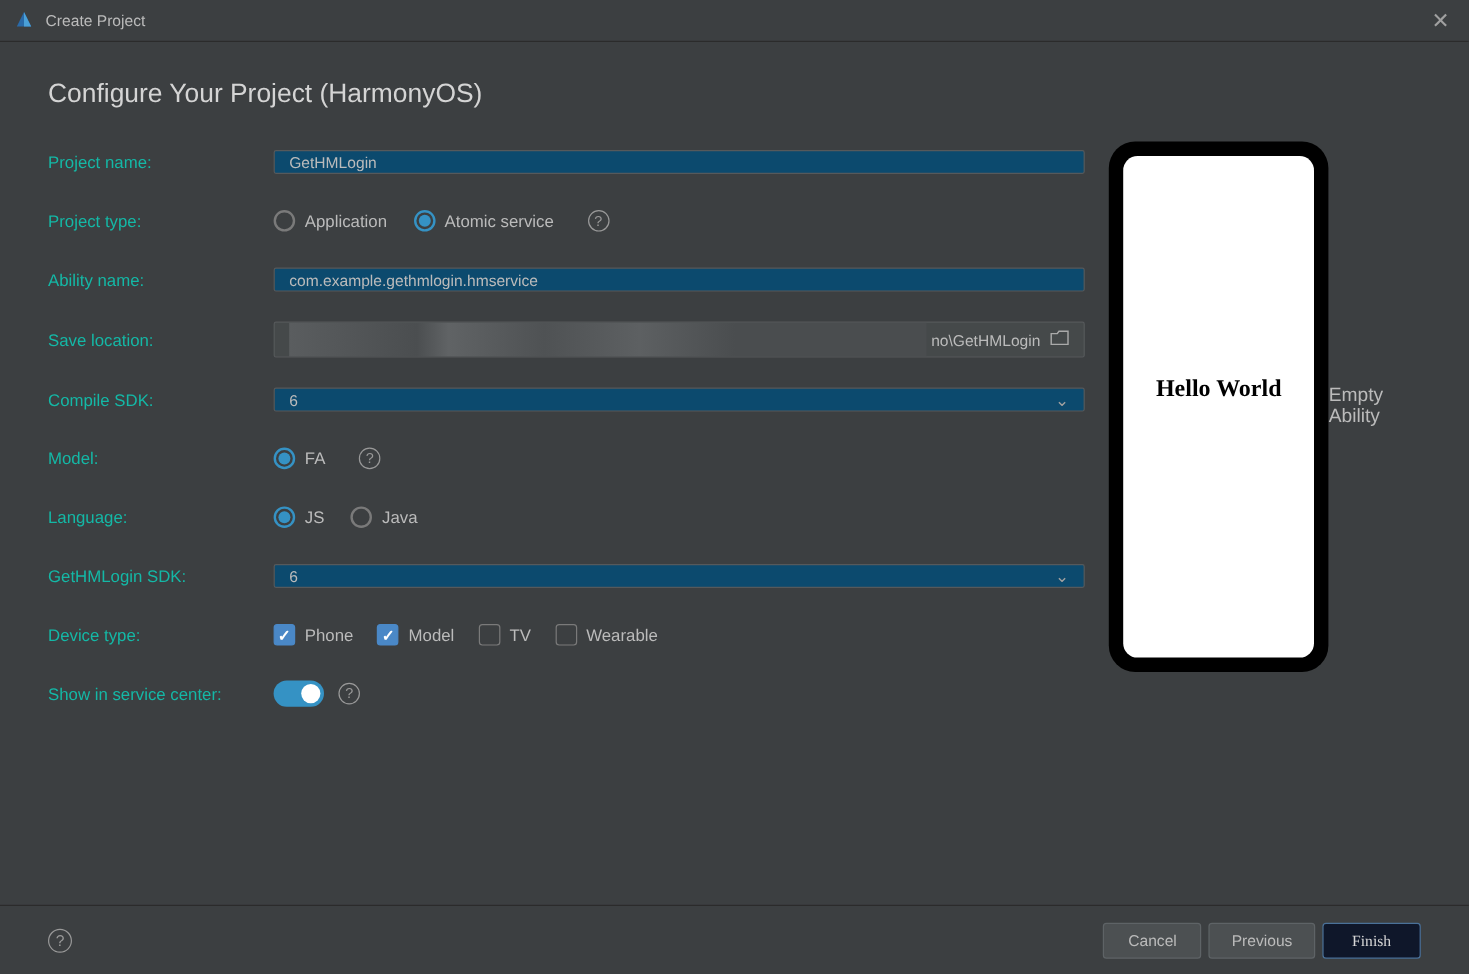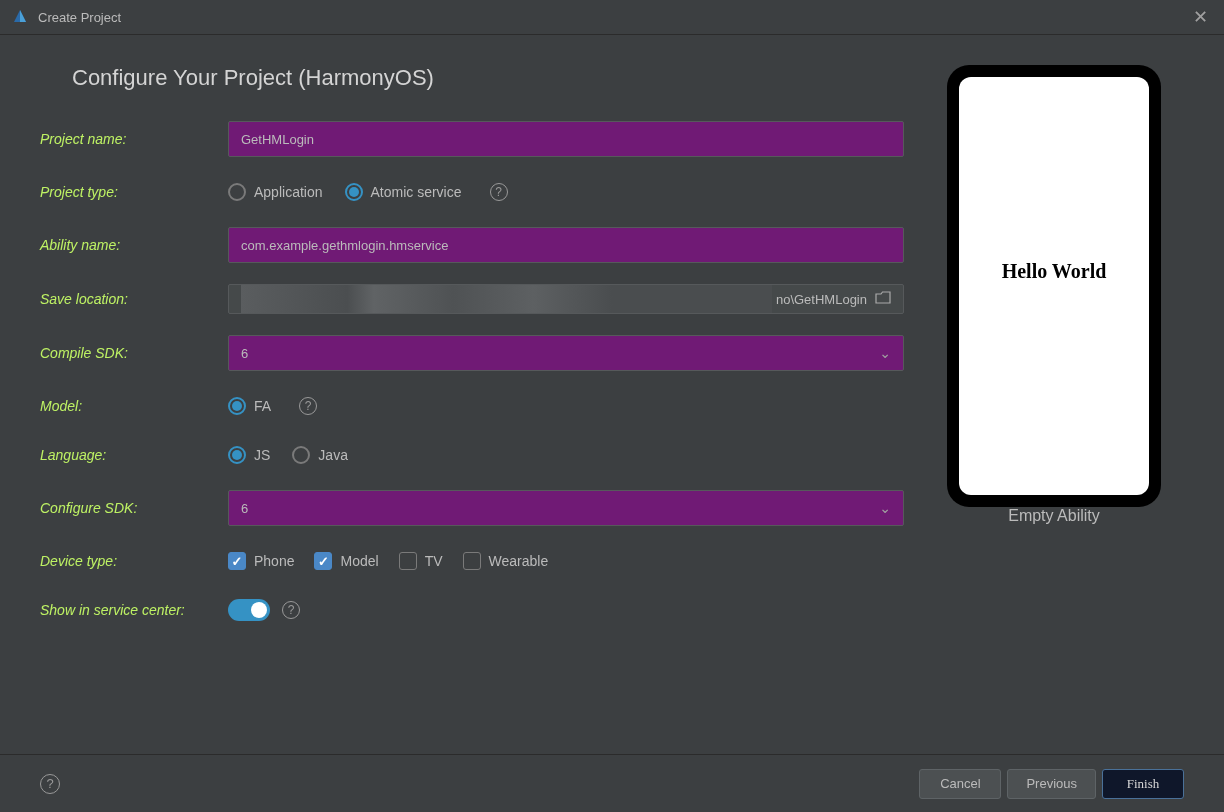--- a/index.html
+++ b/index.html
@@ -28,41 +28,40 @@
     font-size: 18px;
     color: #a0a0a0;
     cursor: pointer;
     padding: 0 4px;
   }
   .content {
     padding: 30px 40px 0 40px;
     display: flex;
   }
   .form-area { flex: 1; }
-  .preview-area { width: 260px; margin-left: 20px; display:flex; flex-direction:column; align-items:center; }
-  h1 { font-size: 22px; font-weight: 500; color: #d4d4d4; margin-bottom: 30px; margin-left: 32px; }
+  .preview-area { width: 260px; margin-left: 20px; display:flex; align-items:center; }
+  h1 { font-size: 22px; font-weight: 500; color: #d4d4d4; margin-bottom: 30px; }
   .row {
     display: flex;
     align-items: center;
     margin-bottom: 21px;
     min-height: 28px;
   }
   .row-label {
     width: 188px;
     font-size: 14px;
-    color: #bef264;
-    font-style: italic;
+    color: #14b8a6;
   }
   .row-field { flex: 1; display: flex; align-items: center; }
   .text-input, .select {
     flex: 1;
-    background: #701a75;
+    background: #0c4a6e;
     border: 1px solid #56595b;
     color: #bbbbbb;
-    height: 36px;
+    height: 20px;
     padding: 0 12px;
     font-size: 13px;
     border-radius: 2px;
   }
   .select { display:flex; align-items:center; position:relative; cursor:pointer; }
   .select .chev {
     position:absolute; right:12px; font-size:14px; color:#a0a0a0;
   }
   .radio {
     width: 18px; height: 18px; border-radius: 50%;
@@ -221,21 +220,21 @@
       <div class="row-label">Language:</div>
       <div class="row-field">
         <span class="radio checked"></span>
         <span class="radio-label">JS</span>
         <span class="radio"></span>
         <span class="radio-label">Java</span>
       </div>
     </div>
 
     <div class="row">
-      <div class="row-label">Configure SDK:</div>
+      <div class="row-label">GetHMLogin SDK:</div>
       <div class="row-field">
         <div class="select">
           <span>6</span>
           <span class="chev">⌄</span>
         </div>
       </div>
     </div>
 
     <div class="row">
       <div class="row-label">Device type:</div>

